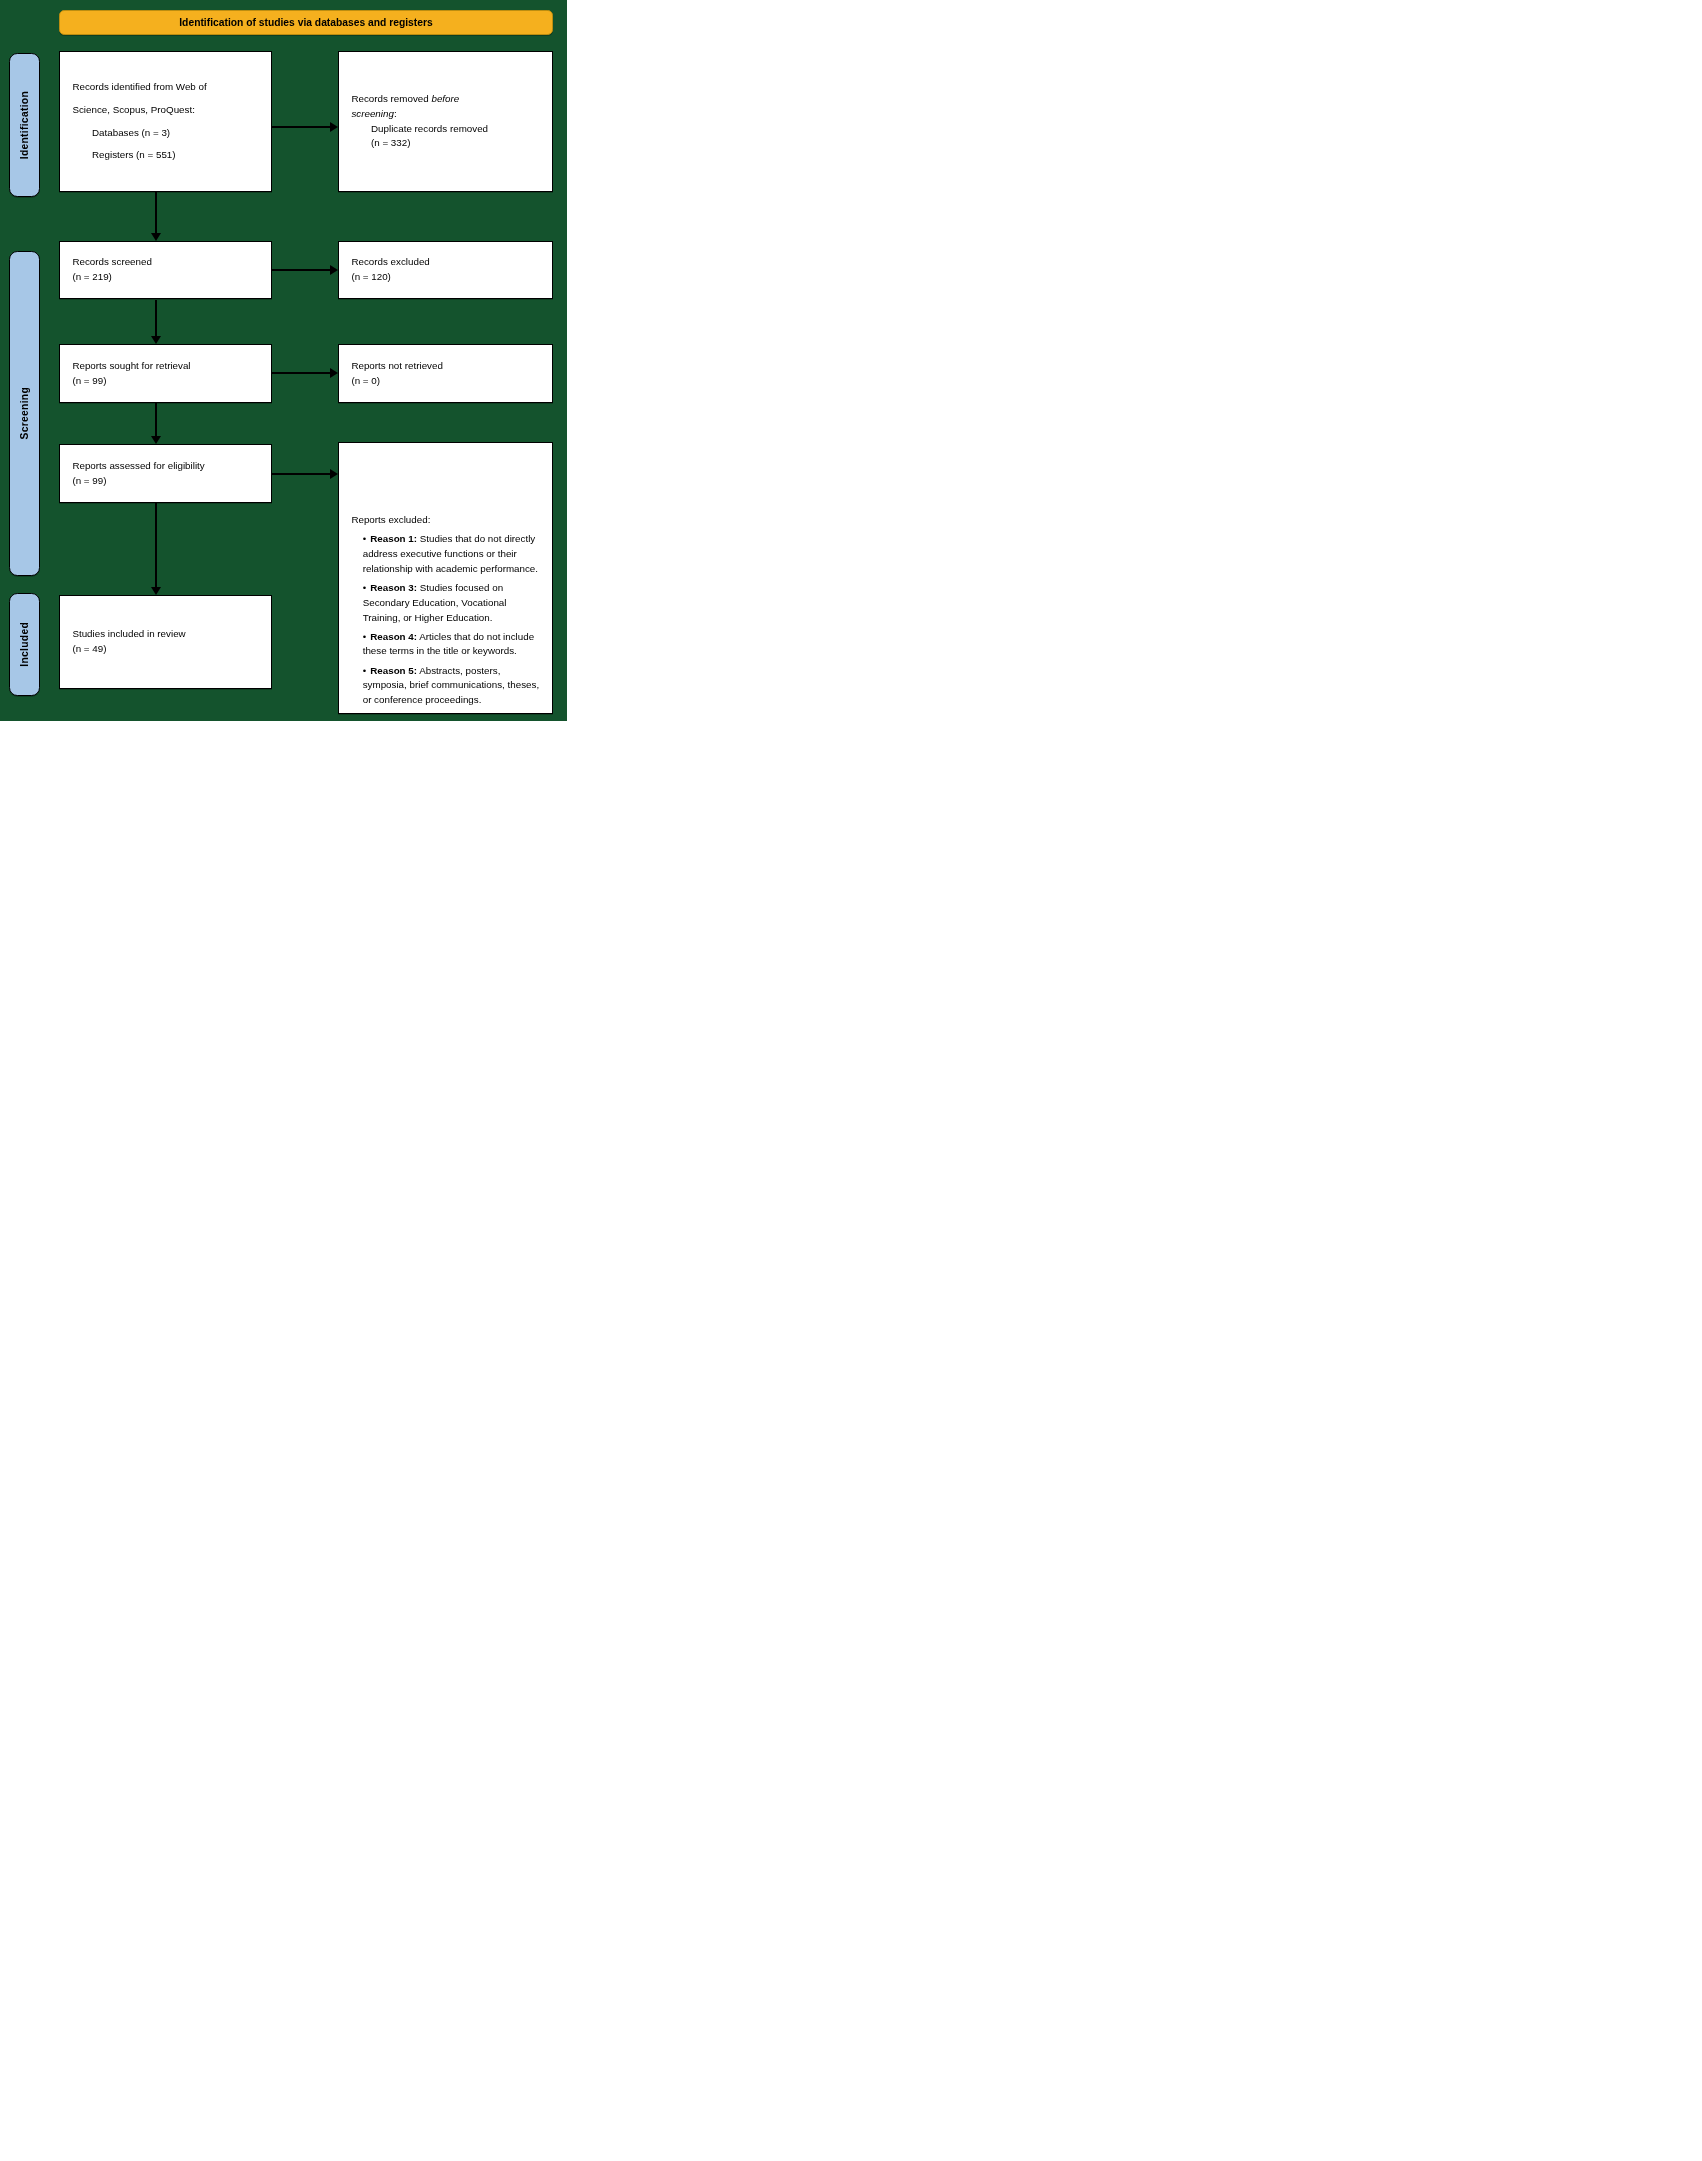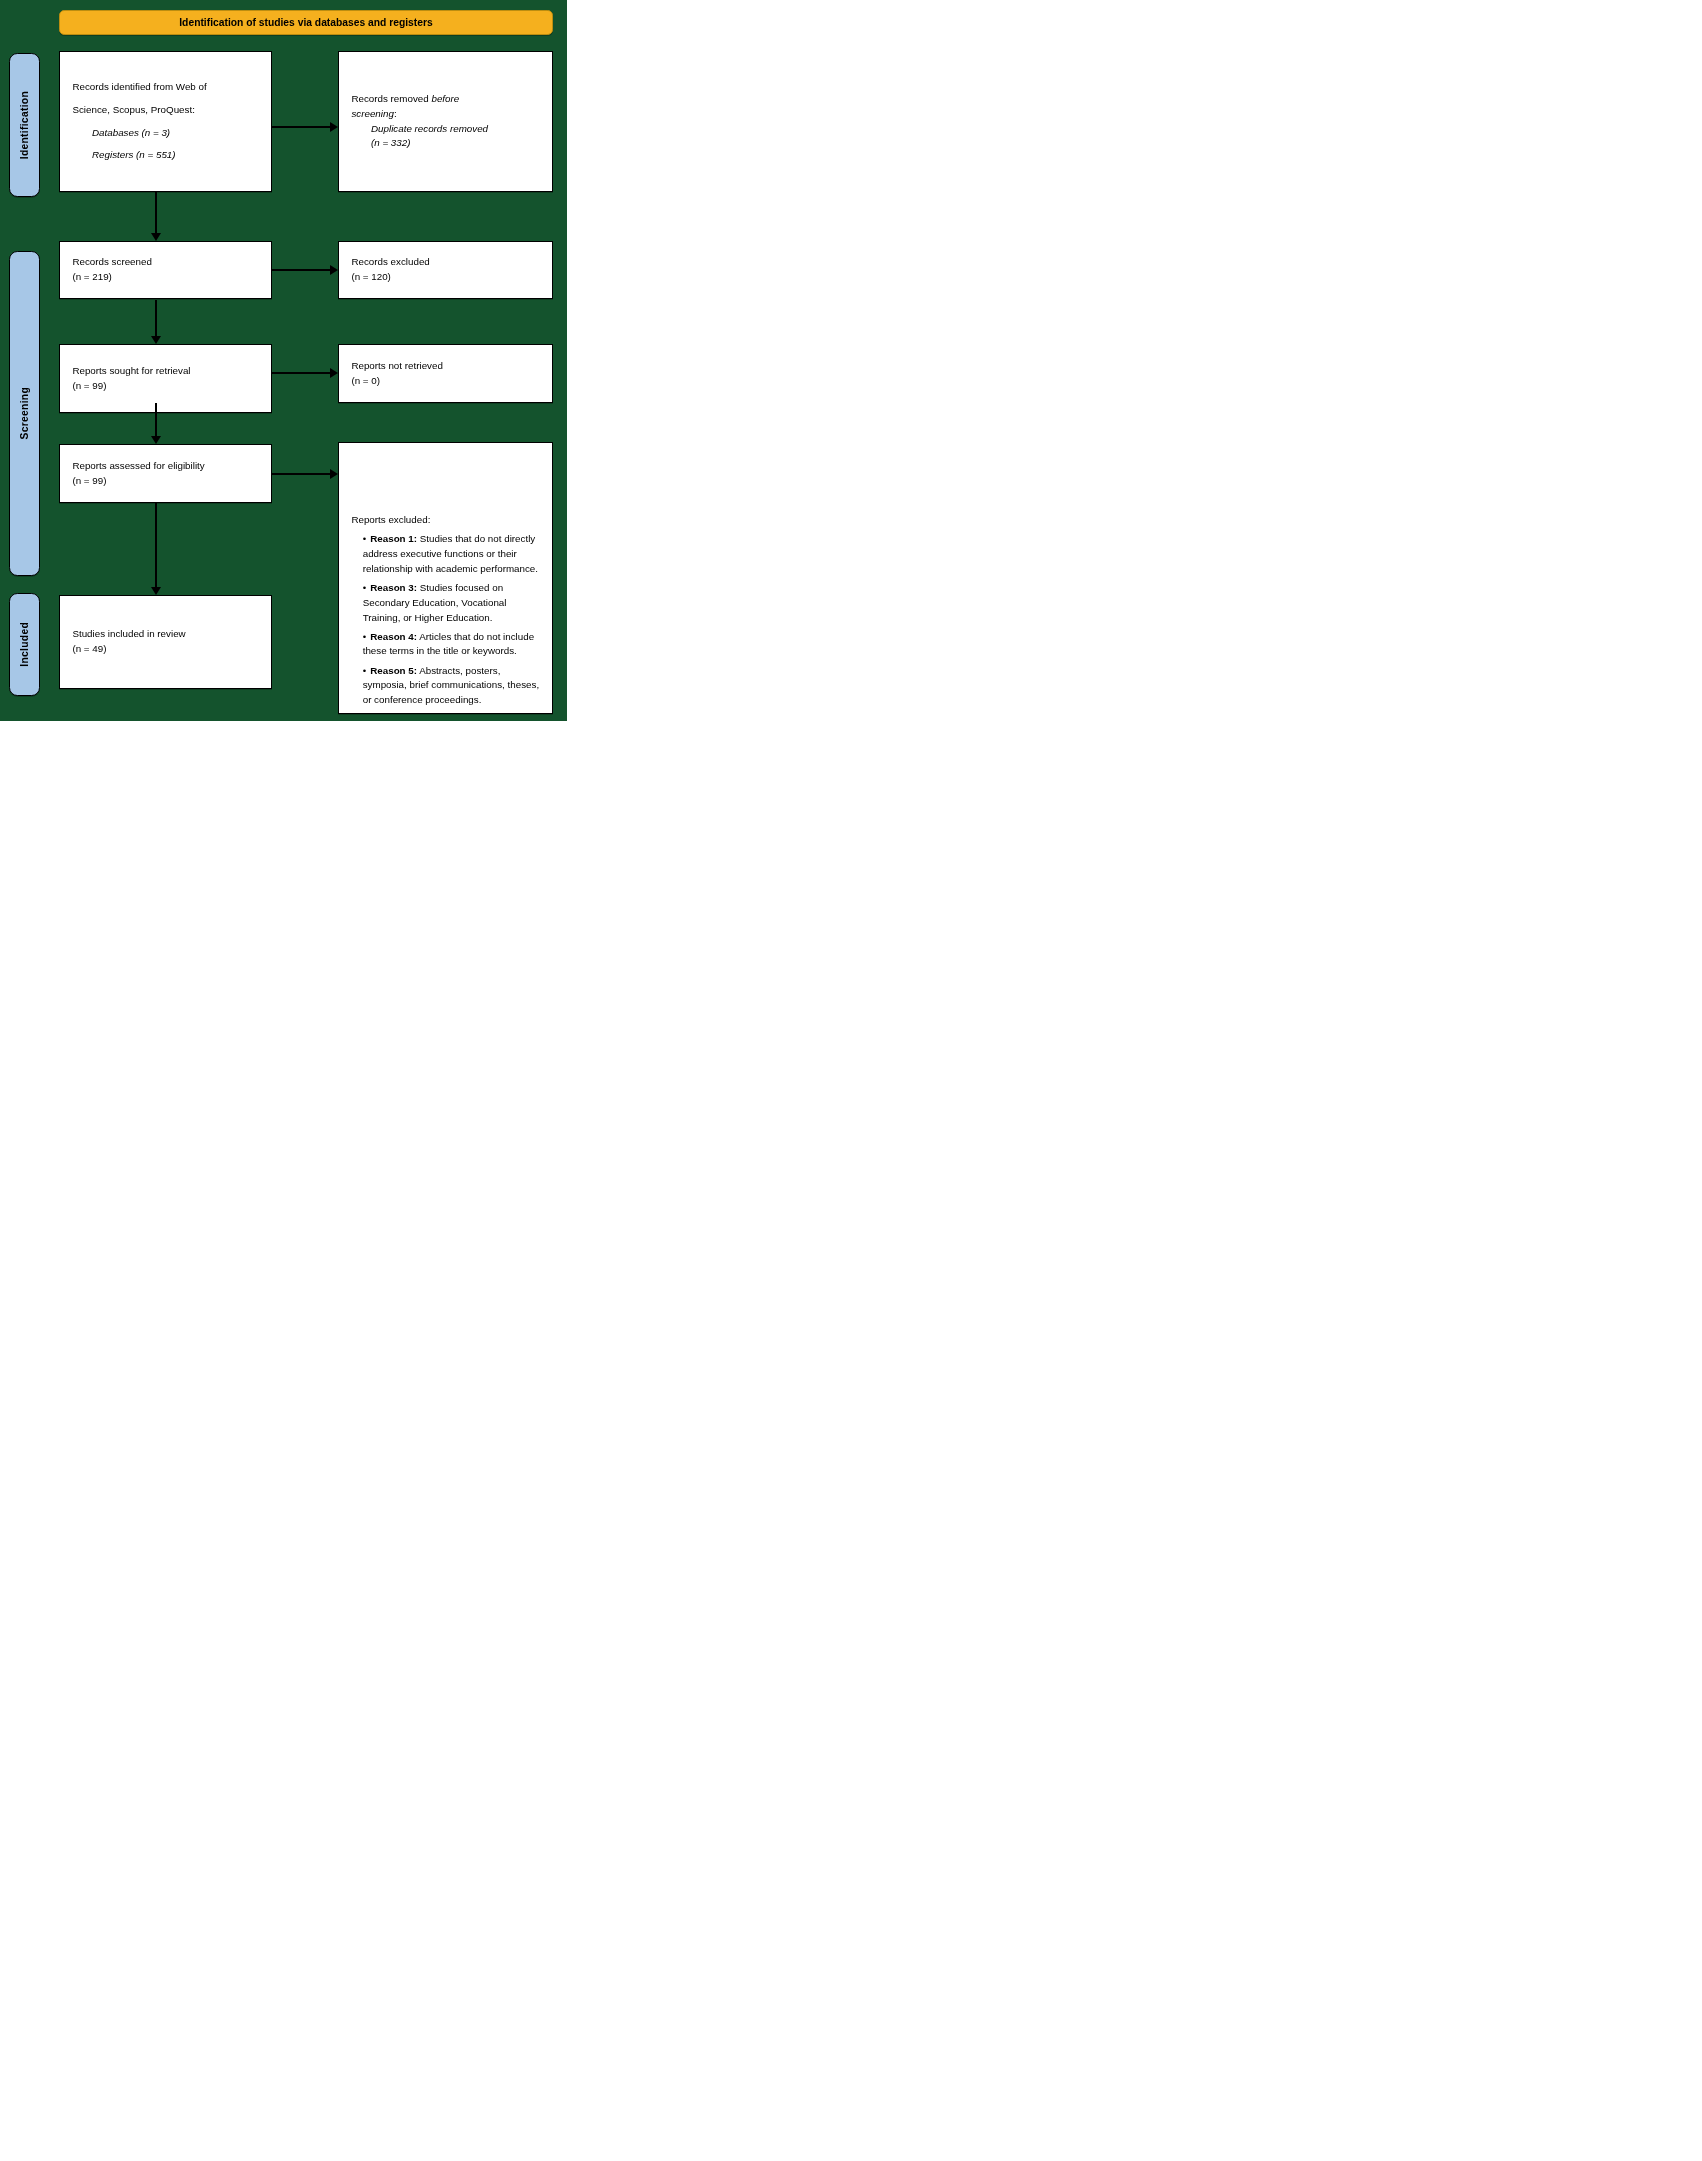--- a/index.html
+++ b/index.html
@@ -42,21 +42,21 @@
   }
   .box {
     position: absolute;
     background: #ffffff;
     border: 1.5px solid #000;
     display: flex; flex-direction: column; justify-content: center;
     padding: 5.2px 6.2px 5.2px 12.4px;
     font-size: 9.8px; line-height: 1.5;
     box-shadow: 0 1px 0 rgba(0,0,0,0.25);
   }
-  .box .indent { padding-left: 19.6px; font-style: italic; }
+  .box .indent { padding-left: 19.6px; }
   .box.big {
     justify-content: flex-end;
     padding: 6.2px 6.2px 5.2px 12.4px;
   }
   .reason { padding-left: 11.3px; margin-top: 4.6px; }
   .reason b { font-weight: bold; }
   .bullet { margin-right: 4.1px; }
   .harrow { position: absolute; height: 10.3px; }
   .harrow .shaft { position: absolute; left: 0; right: 7.2px; top: 4.4px; height: 1.5px; background: #000; }
   .harrow .head {
@@ -107,21 +107,21 @@
 
   <div class="box" style="left:59px; top:241px; width:213px; height:58px;">
     <div class="line">Records screened</div>
     <div class="line">(n = 219)</div>
   </div>
   <div class="box" style="left:338px; top:241px; width:215px; height:58px;">
     <div class="line">Records excluded</div>
     <div class="line">(n = 120)</div>
   </div>
 
-  <div class="box" style="left:59px; top:344px; width:213px; height:69px;">
+  <div class="box" style="left:59px; top:344px; width:213px; height:59px;">
     <div class="line">Reports sought for retrieval</div>
     <div class="line">(n = 99)</div>
   </div>
   <div class="box" style="left:338px; top:344px; width:215px; height:59px;">
     <div class="line">Reports not retrieved</div>
     <div class="line">(n = 0)</div>
   </div>
 
   <div class="box" style="left:59px; top:444px; width:213px; height:59px;">
     <div class="line">Reports assessed for eligibility</div>

